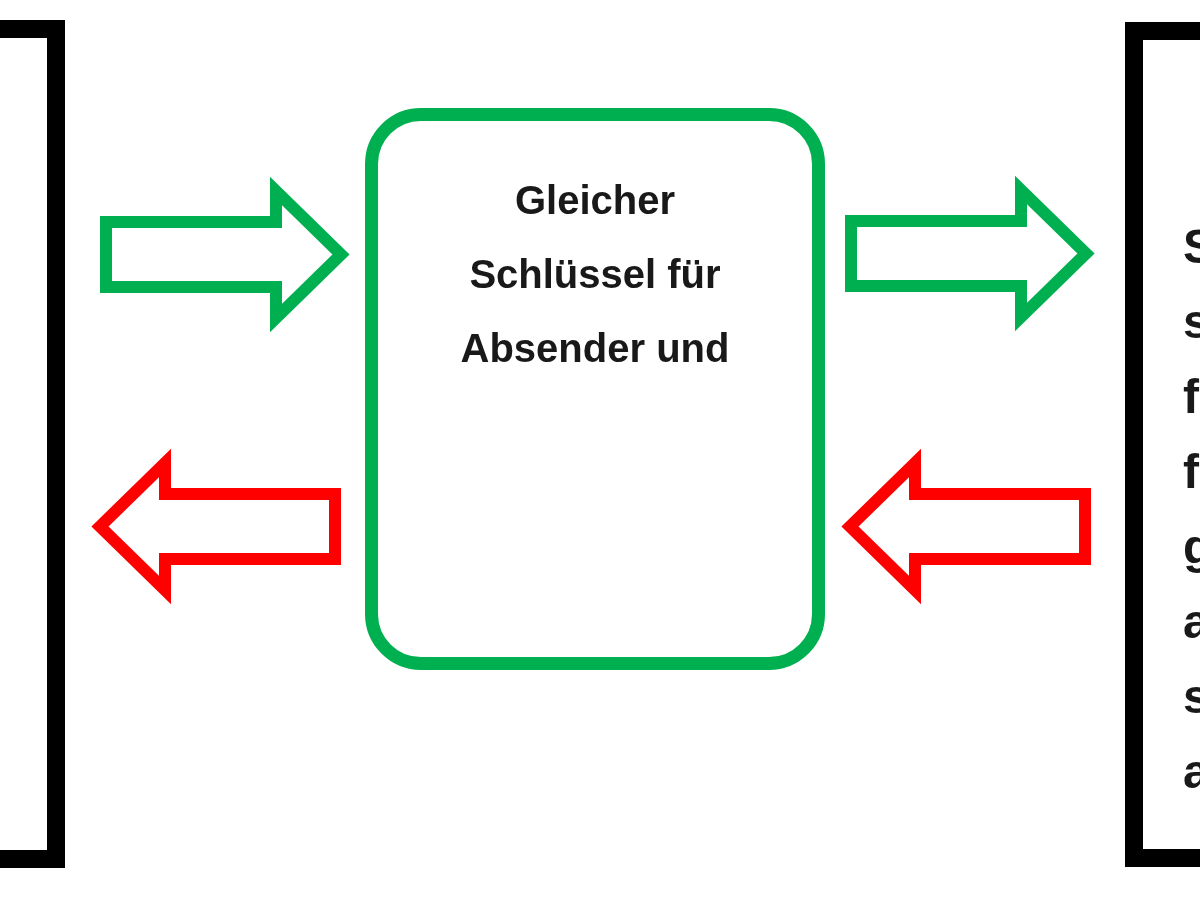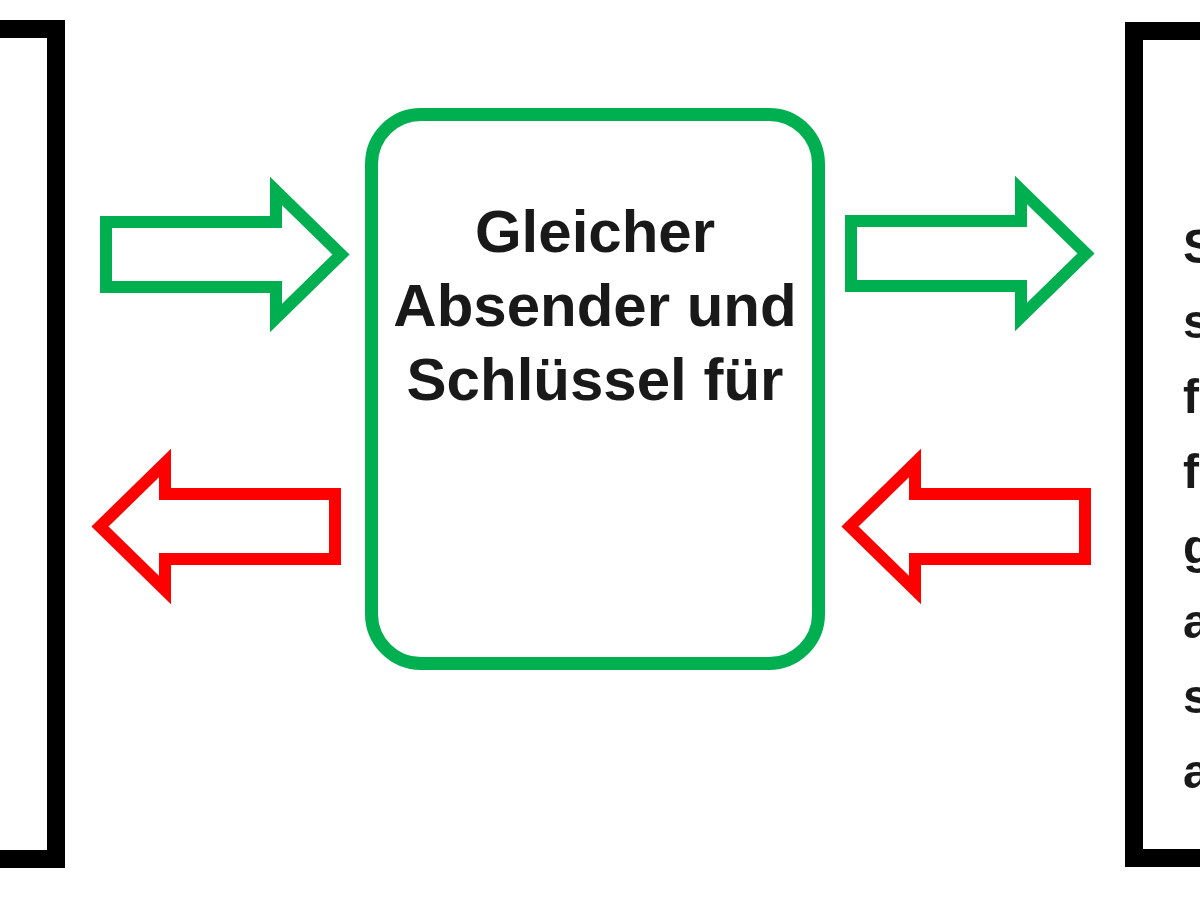--- a/index.html
+++ b/index.html
@@ -54,24 +54,24 @@
     left: 365px;
     top: 108px;
     width: 460px;
     height: 562px;
     box-sizing: border-box;
     border: 13px solid var(--green, #00B050);
     border-radius: 56px;
     background: #ffffff;
   }
   .key-box-text {
-    padding-top: 74px;
+    padding-top: 42px;
     text-align: center;
     font-weight: bold;
-    font-size: 60px;
+    font-size: 40px;
     line-height: 74px;
     color: var(--text, #191919);
   }
 
   
   .arrow {
     position: absolute;
     width: 250px;
     height: 145px;
   }
@@ -101,22 +101,22 @@
       <div>g</div>
       <div>a</div>
       <div>s</div>
       <div>a</div>
     </div>
   </div>
 
   <div class="key-box">
     <div class="key-box-text">
       <div>Gleicher</div>
+      <div>Schlüssel für</div>
       <div>Absender und</div>
-      <div>Schlüssel für</div>
     </div>
   </div>
 
   <div class="arrow green green-left">
     <svg width="250" height="145" viewBox="0 0 250 145">
       <path d="M8 40 H178 V9 L243 72.5 L178 136 V105 H8 Z" fill="none" stroke="currentColor" stroke-width="12" stroke-linejoin="miter"></path>
     </svg>
   </div>
 
   <div class="arrow green green-right">

